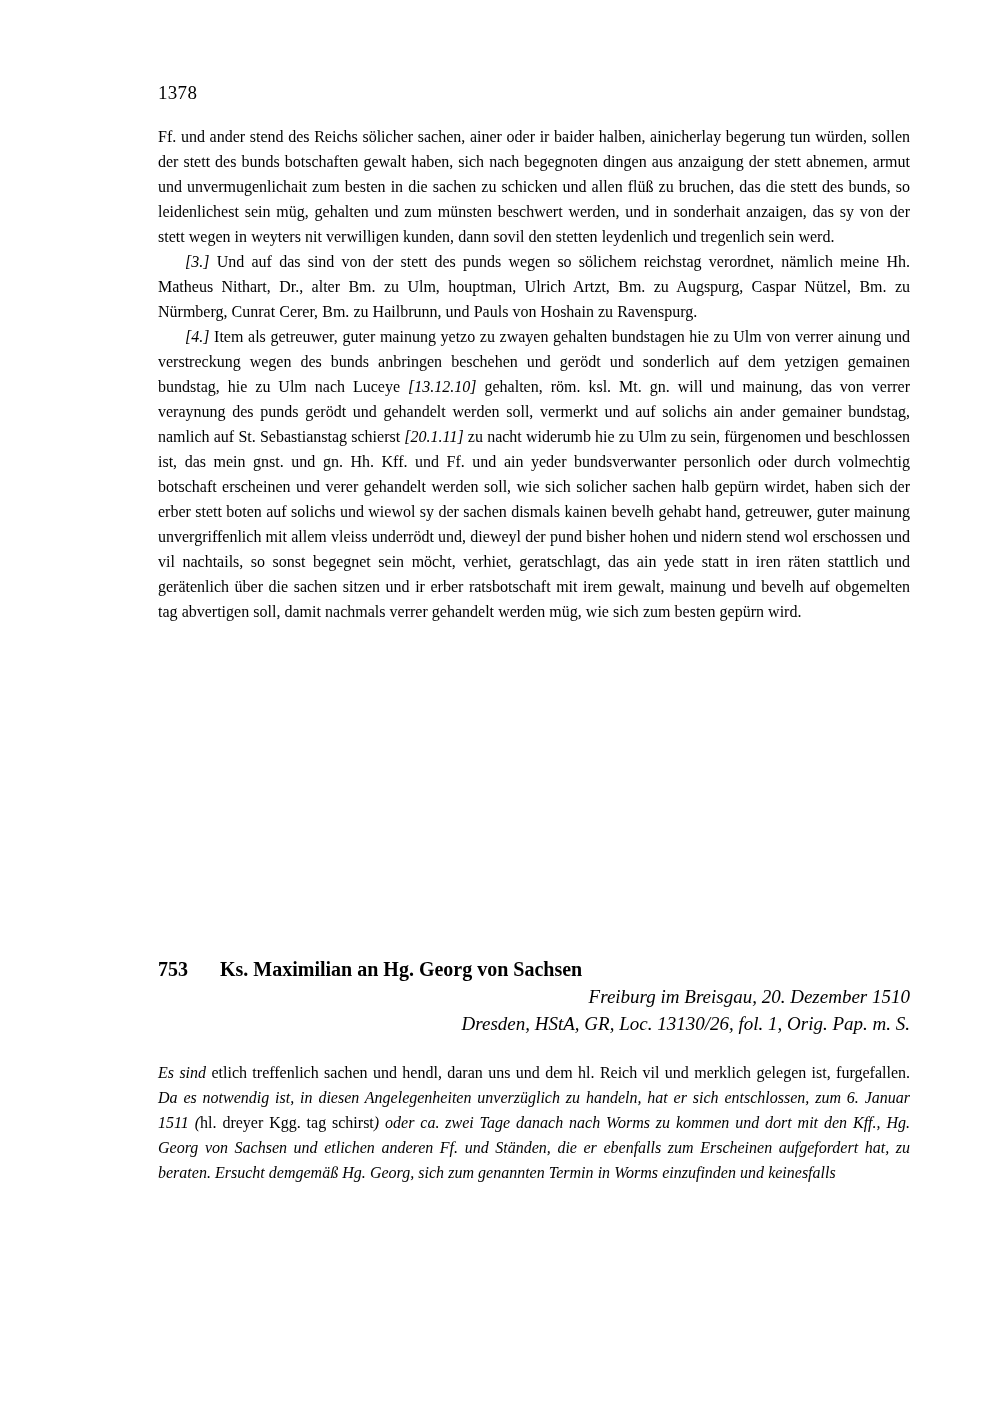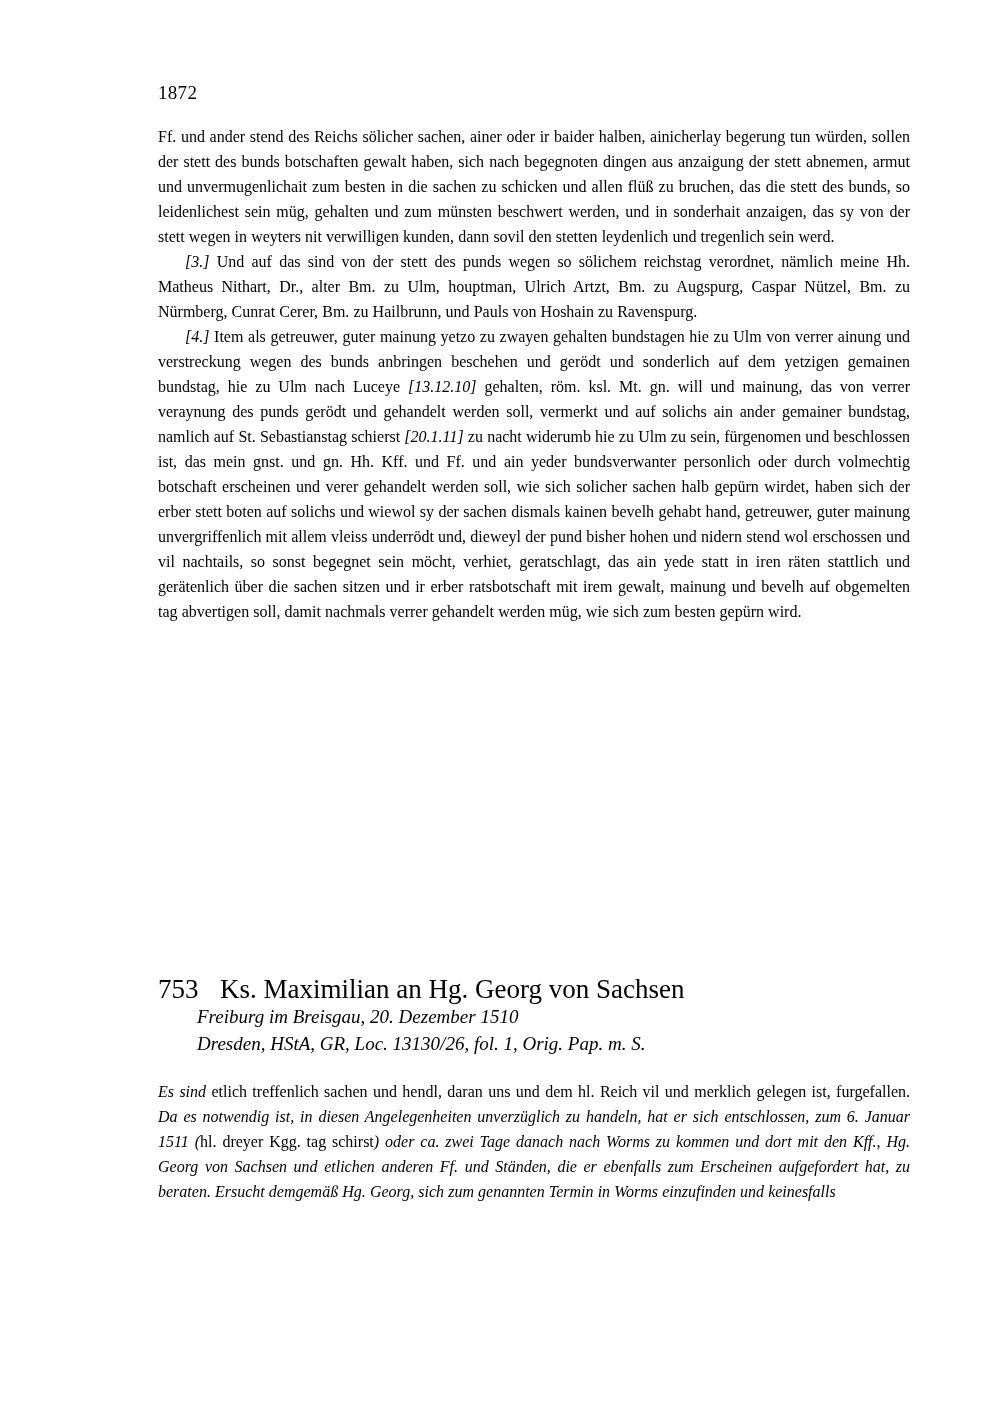--- a/index.html
+++ b/index.html
@@ -66,60 +66,60 @@
 
   i, .it { font-style: italic; }
 
   
   .section {
     position: absolute;
     left: 158px;
     width: 752px;
   }
   .section-head {
-    font-size: 27px;
+    font-size: 20px;
     line-height: 27px;
-    font-weight: normal;
+    font-weight: bold;
     white-space: nowrap;
-    margin-top: 20px;
   }
   .section-head .num {
     display: inline-block;
     width: 62px;
   }
   .section-sub {
     font-size: 19px;
     line-height: 27px;
     font-style: italic;
     padding-left: 39px;
     white-space: nowrap;
+    text-align: right;
   }
 </style>
 </head>
 <body style="background: rgb(255, 255, 255);">
 
 <div class="page" style="color: rgb(0, 0, 0);">
 
   <div class="runhead">
-    <span class="folio">1872</span>
+    <span class="folio">1378</span>
   </div>
 
   <div class="textblock">
 
     <p class="body"><span>Ff. und ander stend des Reichs sölicher sachen, ainer oder ir baider halben, ainicherlay begerung tun würden, sollen der stett des bunds botschaften gewalt haben, sich nach begegnoten dingen aus anzaigung der stett abnemen, armut und unvermugenlichait zum besten in die sachen zu schicken und allen flüß zu bruchen, das die stett des bunds, so leidenlichest sein müg, gehalten und zum münsten beschwert werden, und in sonderhait anzaigen, das sy von der stett wegen in weyters nit verwilligen kunden, dann sovil den stetten leydenlich und tregenlich sein werd.</span></p>
 
     <p class="body indent"><i>[3.]</i><span> Und auf das sind von der stett des punds wegen so sölichem reichstag verordnet, nämlich meine Hh. Matheus Nithart, Dr., alter Bm. zu Ulm, houptman, Ulrich Artzt, Bm. zu Augspurg, Caspar Nützel, Bm. zu Nürmberg, Cunrat Cerer, Bm. zu Hailbrunn, und Pauls von Hoshain zu Ravenspurg.</span></p>
 
     <p class="body indent"><i>[4.]</i><span> Item als getreuwer, guter mainung yetzo zu zwayen gehalten bundstagen hie zu Ulm von verrer ainung und verstreckung wegen des bunds anbringen beschehen und gerödt und sonderlich auf dem yetzigen gemainen bundstag, hie zu Ulm nach Luceye </span><i>[13.12.10]</i><span> gehalten, röm. ksl. Mt. gn. will und mainung, das von verrer veraynung des punds gerödt und gehandelt werden soll, vermerkt und auf solichs ain ander gemainer bundstag, namlich auf St. Sebastianstag schierst </span><i>[20.1.11]</i><span> zu nacht widerumb hie zu Ulm zu sein, fürgenomen und beschlossen ist, das mein gnst. und gn. Hh. Kff. und Ff. und ain yeder bundsverwanter personlich oder durch volmechtig botschaft erscheinen und verer gehandelt werden soll, wie sich solicher sachen halb gepürn wirdet, haben sich der erber stett boten auf solichs und wiewol sy der sachen dismals kainen bevelh gehabt hand, getreuwer, guter mainung unvergriffenlich mit allem vleiss underrödt und, dieweyl der pund bisher hohen und nidern stend wol erschossen und vil nachtails, so sonst begegnet sein möcht, verhiet, geratschlagt, das ain yede statt in iren räten stattlich und gerätenlich über die sachen sitzen und ir erber ratsbotschaft mit irem gewalt, mainung und bevelh auf obgemelten tag abvertigen soll, damit nachmals verrer gehandelt werden müg, wie sich zum besten gepürn wird.</span></p>
 
   </div>
 
   <div class="section" style="top: 956px;">
     <div class="section-head"><span class="num">753</span><span>Ks. Maximilian an Hg. Georg von Sachsen</span></div>
     <div class="section-sub">Freiburg im Breisgau, 20. Dezember 1510</div>
     <div class="section-sub">Dresden, HStA, GR, Loc. 13130/26, fol. 1, Orig. Pap. m. S.</div>
   </div>
 
-  <div class="section" style="top: 1060px; margin-top: 19px;">
+  <div class="section" style="top: 1060px;">
     <p class="body"><i>Es sind</i><span> etlich treffenlich sachen und hendl, daran uns und dem hl. Reich vil und merklich gelegen ist, furgefallen. </span><i>Da es notwendig ist, in diesen Angelegenheiten unverzüglich zu handeln, hat er sich entschlossen, zum 6. Januar 1511 (</i><span>hl. dreyer Kgg. tag schirst</span><i>) oder ca. zwei Tage danach nach Worms zu kommen und dort mit den Kff., Hg. Georg von Sachsen und etlichen anderen Ff. und Ständen, die er ebenfalls zum Erscheinen aufgefordert hat, zu beraten. Ersucht demgemäß Hg. Georg, sich zum genannten Termin in Worms einzufinden und keinesfalls</i></p>
   </div>
 
 </div>
 
 </body></html>

